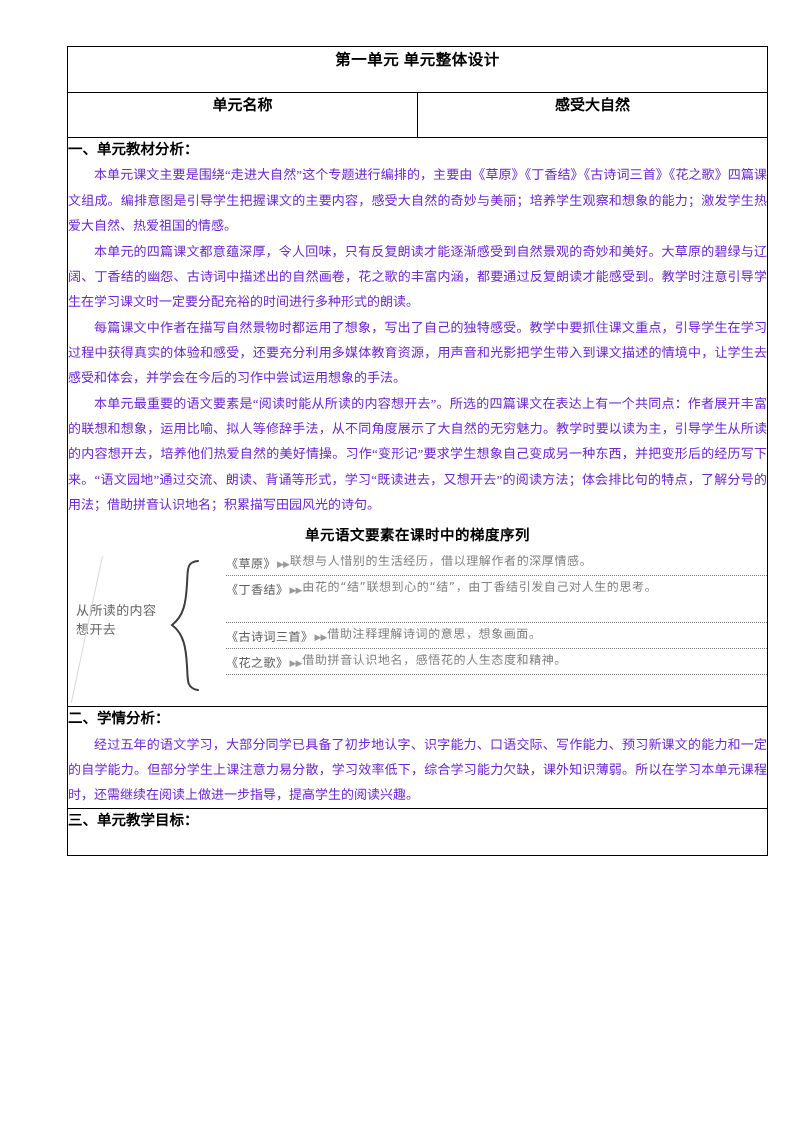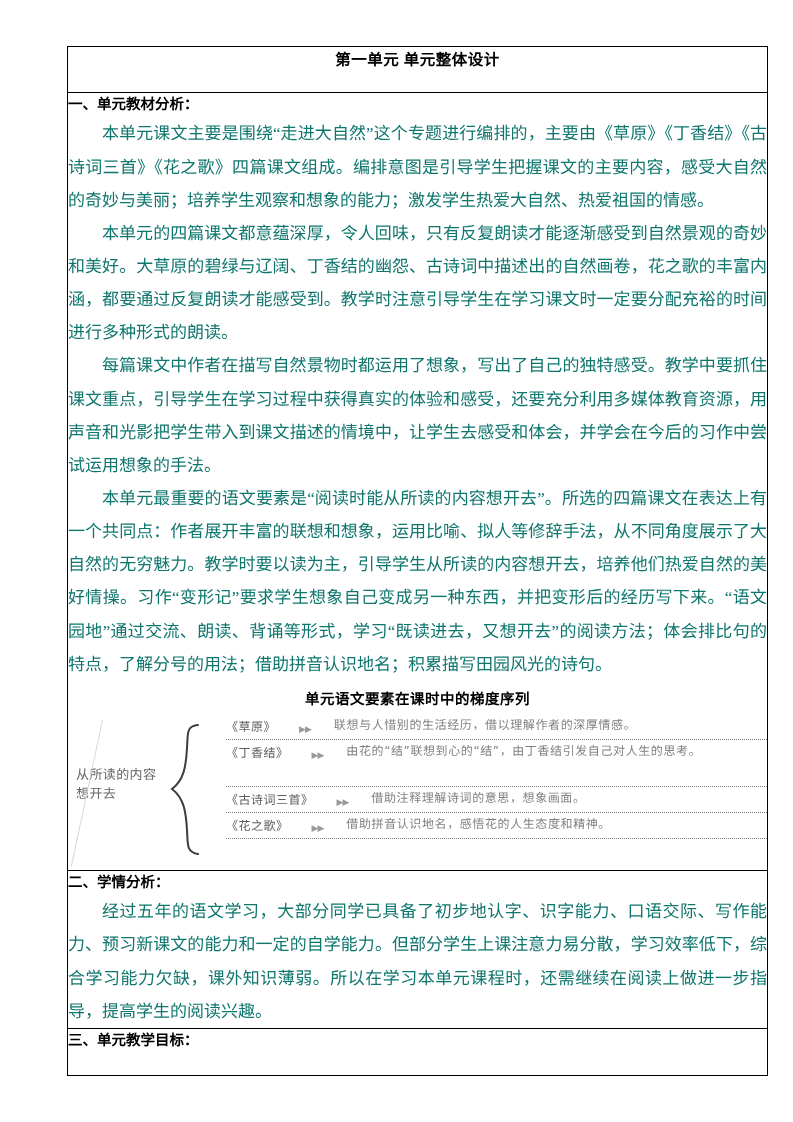--- a/index.html
+++ b/index.html
@@ -58,27 +58,27 @@
   .section-cell {
     padding: 7px 9px 10px 9px;
   }
   .section-heading {
     font-weight: bold;
     font-size: 14.5px;
     line-height: 1.55;
     margin: 0 0 2px 0;
   }
   .para {
-    font-size: 17px;
+    font-size: 13px;
     line-height: 1.95;
     margin: 0;
     text-align: justify;
     text-justify: inter-ideograph;
     text-indent: 2em;
-    color: #0f766e;
+    color: #6d28d9;
   }
 
   
   .diagram {
     margin: 6px 0 4px 0;
     position: relative;
   }
   .diagram-title {
     text-align: center;
     font-weight: bold;
@@ -130,22 +130,22 @@
     box-sizing: border-box;
   }
   .hw-row.first {
     border-top: none;
   }
   .hw-row.two-line {
     min-height: 47px;
   }
   .hw-line {
     display: flex;
-    align-items: flex-end;
-    gap: 23px;
+    align-items: center;
+    gap: 1px;
   }
   .hw-title {
     font-family: "DejaVu Sans", sans-serif;
     font-size: 12px;
     color: #4d4d4d;
     white-space: nowrap;
     letter-spacing: 0.5px;
     opacity: 0.9;
     padding-top: 1px;
   }
@@ -182,20 +182,24 @@
 <div class="page">
   <table class="doc-table">
     <colgroup>
       <col style="width:50%">
       <col style="width:50%">
     </colgroup>
     <tbody>
       <tr>
         <td class="title-cell" colspan="2">第一单元 单元整体设计</td>
       </tr>
+      <tr>
+        <td class="label-cell">单元名称</td>
+        <td class="value-cell">感受大自然</td>
+      </tr>
 
       <tr>
         <td class="section-cell" colspan="2">
           <p class="section-heading">一、单元教材分析：</p>
           <p class="para">本单元课文主要是围绕“走进大自然”这个专题进行编排的，主要由《草原》《丁香结》《古诗词三首》《花之歌》四篇课文组成。编排意图是引导学生把握课文的主要内容，感受大自然的奇妙与美丽；培养学生观察和想象的能力；激发学生热爱大自然、热爱祖国的情感。</p>
           <p class="para">本单元的四篇课文都意蕴深厚，令人回味，只有反复朗读才能逐渐感受到自然景观的奇妙和美好。大草原的碧绿与辽阔、丁香结的幽怨、古诗词中描述出的自然画卷，花之歌的丰富内涵，都要通过反复朗读才能感受到。教学时注意引导学生在学习课文时一定要分配充裕的时间进行多种形式的朗读。</p>
           <p class="para">每篇课文中作者在描写自然景物时都运用了想象，写出了自己的独特感受。教学中要抓住课文重点，引导学生在学习过程中获得真实的体验和感受，还要充分利用多媒体教育资源，用声音和光影把学生带入到课文描述的情境中，让学生去感受和体会，并学会在今后的习作中尝试运用想象的手法。</p>
           <p class="para">本单元最重要的语文要素是“阅读时能从所读的内容想开去”。所选的四篇课文在表达上有一个共同点：作者展开丰富的联想和想象，运用比喻、拟人等修辞手法，从不同角度展示了大自然的无穷魅力。教学时要以读为主，引导学生从所读的内容想开去，培养他们热爱自然的美好情操。习作“变形记”要求学生想象自己变成另一种东西，并把变形后的经历写下来。“语文园地”通过交流、朗读、背诵等形式，学习“既读进去，又想开去”的阅读方法；体会排比句的特点，了解分号的用法；借助拼音认识地名；积累描写田园风光的诗句。</p>
 
           <div class="diagram">

